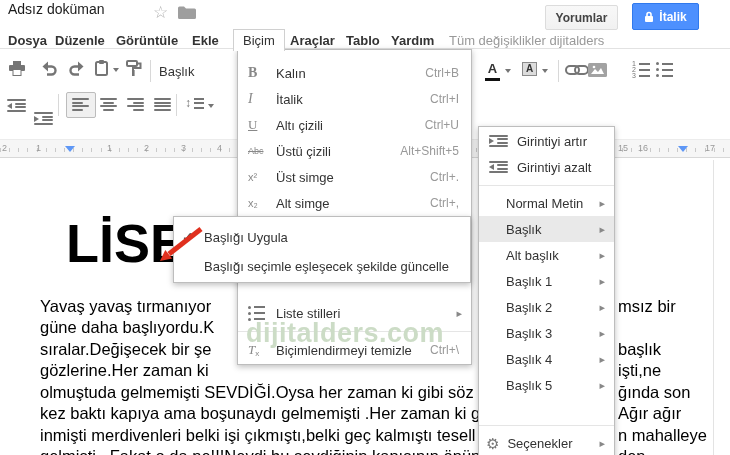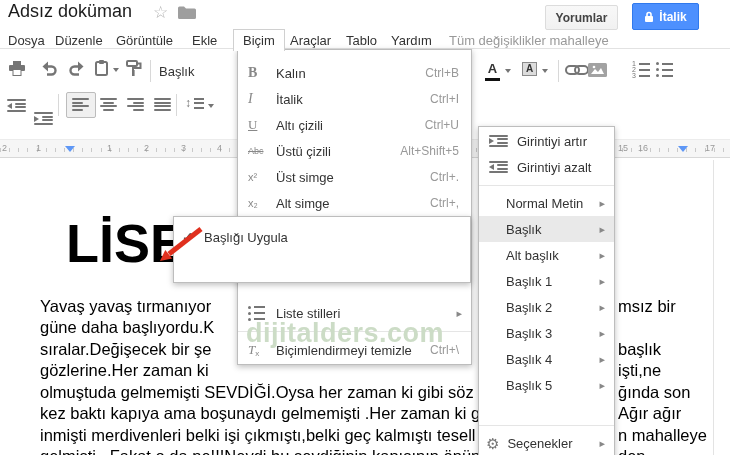--- a/index.html
+++ b/index.html
@@ -1,33 +1,33 @@
 <!DOCTYPE html>
 <html><head>
 <meta charset="utf-8">
 <style>
   html,body{margin:0;padding:0;background:#fff;}
   #app{position:relative;width:730px;height:455px;overflow:hidden;background:#fff;
        font-family:"Liberation Sans",sans-serif;color:#333;}
   .abs{position:absolute;}
 
   
-  .doc-title{left:8px;top:1px;font-size:18px;color:#1b1b1b;}
+  .doc-title{left:8px;top:1px;font-size:14px;color:#1b1b1b;}
   .star{left:153px;top:2px;font-size:17px;color:#b5b5b5;}
   .star::before{content:"\2606";}
   .btn-comments{left:545px;top:5px;width:73px;height:25px;box-sizing:border-box;
     background:linear-gradient(#f8f8f8,#f1f1f1);border:1px solid #dcdcdc;border-radius:2px;
     font-size:12px;font-weight:bold;color:#444;display:flex;align-items:center;justify-content:center;cursor:pointer;}
   .btn-share{left:632px;top:3px;width:67px;height:27px;box-sizing:border-box;
     background:#4d90fe;border:1px solid #3079ed;border-radius:2px;
     font-size:12px;font-weight:bold;color:#fff;display:flex;align-items:center;justify-content:center;gap:5px;cursor:pointer;}
 
   
   .menubar-line{left:0;top:48px;width:730px;height:1px;background:#e2e2e2;}
-  .mb-item{top:33px;font-size:13px;color:#333;cursor:pointer;}
+  .mb-item{top:33px;font-size:13px;color:#333;cursor:pointer;font-weight:bold;}
   .mb-open{left:233px;top:29px;height:21px;padding:0 9px;background:#fff;
     border:1px solid #d0d0d0;border-bottom:none;z-index:21;
     display:flex;align-items:center;font-size:13px;cursor:pointer;}
   .mb-status{left:449px;top:33px;font-size:13px;color:#999;}
 
   
   .tb-sep{width:1px;height:22px;background:#d8d8d8;top:60px;}
   .tb-sep2{width:1px;height:22px;background:#d8d8d8;top:94px;}
   .tbtn{display:flex;align-items:center;justify-content:center;cursor:pointer;}
   .styles-label{left:159px;top:64px;font-size:13px;color:#333;cursor:pointer;}
@@ -139,21 +139,21 @@
   <span class="abs mb-item" style="left:8px">Dosya</span>
   <span class="abs mb-item" style="left:55px">Düzenle</span>
   <span class="abs mb-item" style="left:116px">Görüntüle</span>
   <span class="abs mb-item" style="left:192px">Ekle</span>
   <div class="abs mb-open">
     <span>Biçim</span>
   </div>
   <span class="abs mb-item" style="left:290px">Araçlar</span>
   <span class="abs mb-item" style="left:346px">Tablo</span>
   <span class="abs mb-item" style="left:391px">Yardım</span>
-  <span class="abs mb-status">Tüm değişiklikler mahalleye</span>
+  <span class="abs mb-status">Tüm değişiklikler dijitalders</span>
 
   <div class="abs tbtn" style="left:8px;top:61px">
     <svg width="18" height="15">
       <rect x="5" y="0" width="8" height="4" fill="#757575"></rect>
       <rect x="1" y="4" width="16" height="6" rx="1" fill="#757575"></rect>
       <rect x="5" y="8.5" width="8" height="6" fill="#fff" stroke="#757575"></rect>
     </svg>
   </div>
   <div class="abs tbtn" style="left:40px;top:61px">
     <svg width="18" height="15">
@@ -468,20 +468,23 @@
       <span class="gear"></span>
       <span class="ilabel">Seçenekler</span>
     </div>
   </div>
 
   <div class="panel pp">
     <div class="mrow" style="top:7px">
       <span class="check"></span>
       <span>Başlığı Uygula</span>
     </div>
+    <div class="mrow" style="top:36px">
+      <span class="plain pp-label-indent">Başlığı seçimle eşleşecek şekilde güncelle</span>
+    </div>
   </div>
 
   <svg class="red-arrow" width="60" height="48">
     <line x1="49" y1="9" x2="17" y2="34" stroke="#e0301e" stroke-width="5"></line>
     <polygon points="8,41 13.3,29.9 20.1,38.5" fill="#e0301e"></polygon>
   </svg>
 
   <div class="abs watermark">dijitalders.com</div>
 
 </div>

